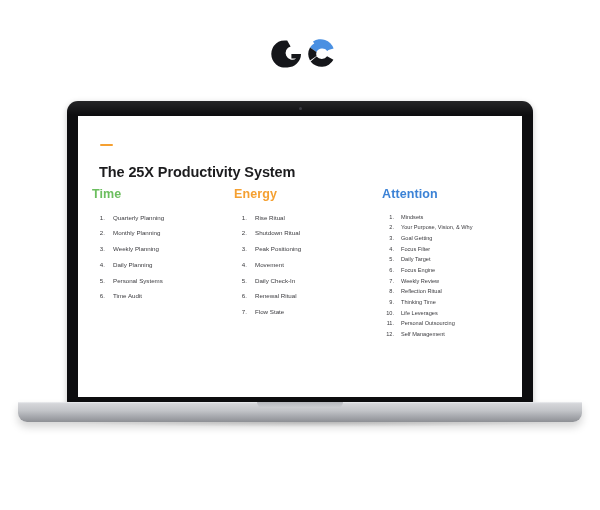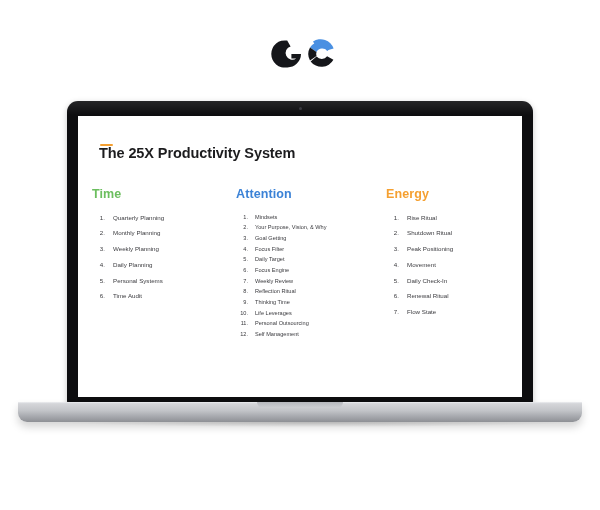--- a/index.html
+++ b/index.html
@@ -131,21 +131,21 @@
     left: 22px;
     top: 28px;
     width: 13px;
     height: 2px;
     background: #f5a031;
     border-radius: 1px;
   }
   .slide-title {
     position: absolute;
     left: 21px;
-    top: 29px;
+    top: 48px;
     font-size: 14.5px;
     font-weight: bold;
     color: #1c1c1e;
     letter-spacing: -0.1px;
     white-space: nowrap;
   }
 
   .columns {
     position: absolute;
     left: 0;
@@ -264,20 +264,54 @@
                   <span class="num">5.</span>
                   <span class="txt">Personal Systems</span>
                 </li>
               <li>
                   <span class="num">6.</span>
                   <span class="txt">Time Audit</span>
                 </li>
             </ol>
           </div>
 
+          <div class="column col-energy">
+            <div class="col-head">Energy</div>
+            <ol class="item-list">
+              <li>
+                  <span class="num">1.</span>
+                  <span class="txt">Rise Ritual</span>
+                </li>
+              <li>
+                  <span class="num">2.</span>
+                  <span class="txt">Shutdown Ritual</span>
+                </li>
+              <li>
+                  <span class="num">3.</span>
+                  <span class="txt">Peak Positioning</span>
+                </li>
+              <li>
+                  <span class="num">4.</span>
+                  <span class="txt">Movement</span>
+                </li>
+              <li>
+                  <span class="num">5.</span>
+                  <span class="txt">Daily Check-In</span>
+                </li>
+              <li>
+                  <span class="num">6.</span>
+                  <span class="txt">Renewal Ritual</span>
+                </li>
+              <li>
+                  <span class="num">7.</span>
+                  <span class="txt">Flow State</span>
+                </li>
+            </ol>
+          </div>
+
           <div class="column col-attention">
             <div class="col-head">Attention</div>
             <ol class="item-list">
               <li>
                   <span class="num">1.</span>
                   <span class="txt">Mindsets</span>
                 </li>
               <li>
                   <span class="num">2.</span>
                   <span class="txt">Your Purpose, Vision, &amp; Why</span>
@@ -314,54 +348,20 @@
                   <span class="num">10.</span>
                   <span class="txt">Life Leverages</span>
                 </li>
               <li>
                   <span class="num">11.</span>
                   <span class="txt">Personal Outsourcing</span>
                 </li>
               <li>
                   <span class="num">12.</span>
                   <span class="txt">Self Management</span>
-                </li>
-            </ol>
-          </div>
-
-          <div class="column col-energy">
-            <div class="col-head">Energy</div>
-            <ol class="item-list">
-              <li>
-                  <span class="num">1.</span>
-                  <span class="txt">Rise Ritual</span>
-                </li>
-              <li>
-                  <span class="num">2.</span>
-                  <span class="txt">Shutdown Ritual</span>
-                </li>
-              <li>
-                  <span class="num">3.</span>
-                  <span class="txt">Peak Positioning</span>
-                </li>
-              <li>
-                  <span class="num">4.</span>
-                  <span class="txt">Movement</span>
-                </li>
-              <li>
-                  <span class="num">5.</span>
-                  <span class="txt">Daily Check-In</span>
-                </li>
-              <li>
-                  <span class="num">6.</span>
-                  <span class="txt">Renewal Ritual</span>
-                </li>
-              <li>
-                  <span class="num">7.</span>
-                  <span class="txt">Flow State</span>
                 </li>
             </ol>
           </div>
 
         </div>
       </div>
     </div>
   </div>
 
   <div class="laptop-base">

